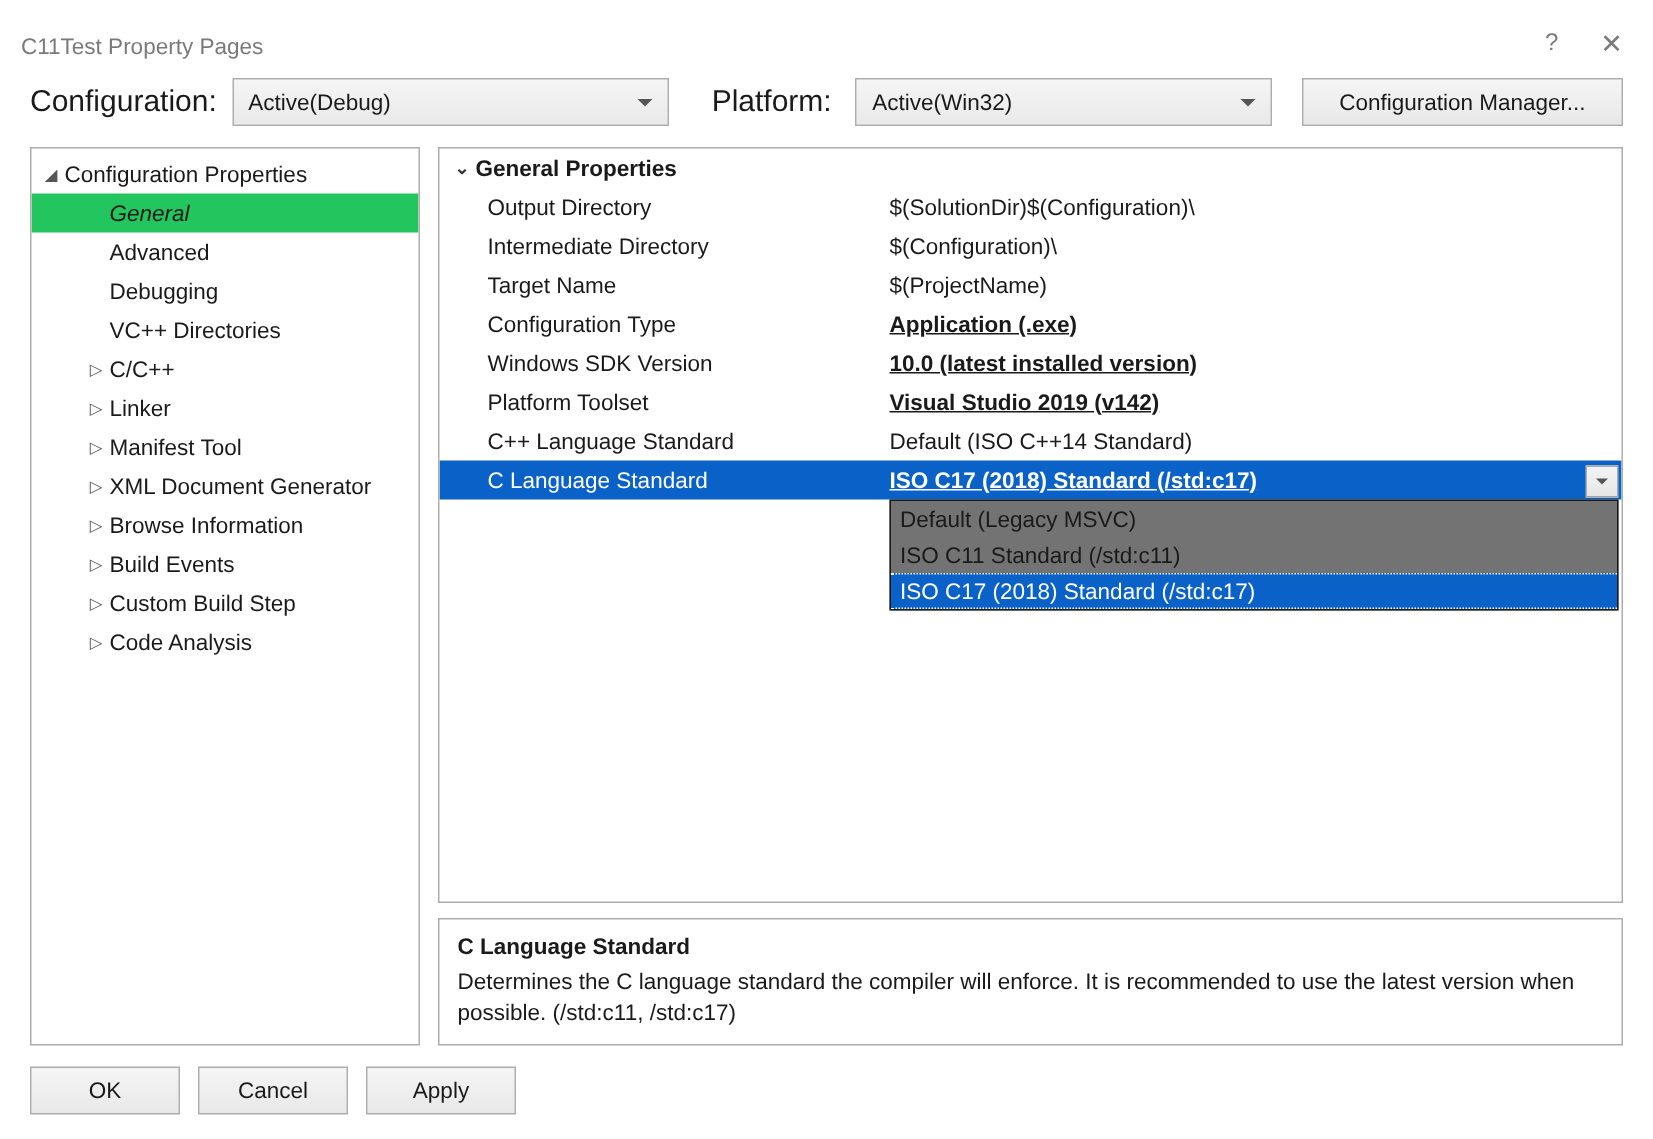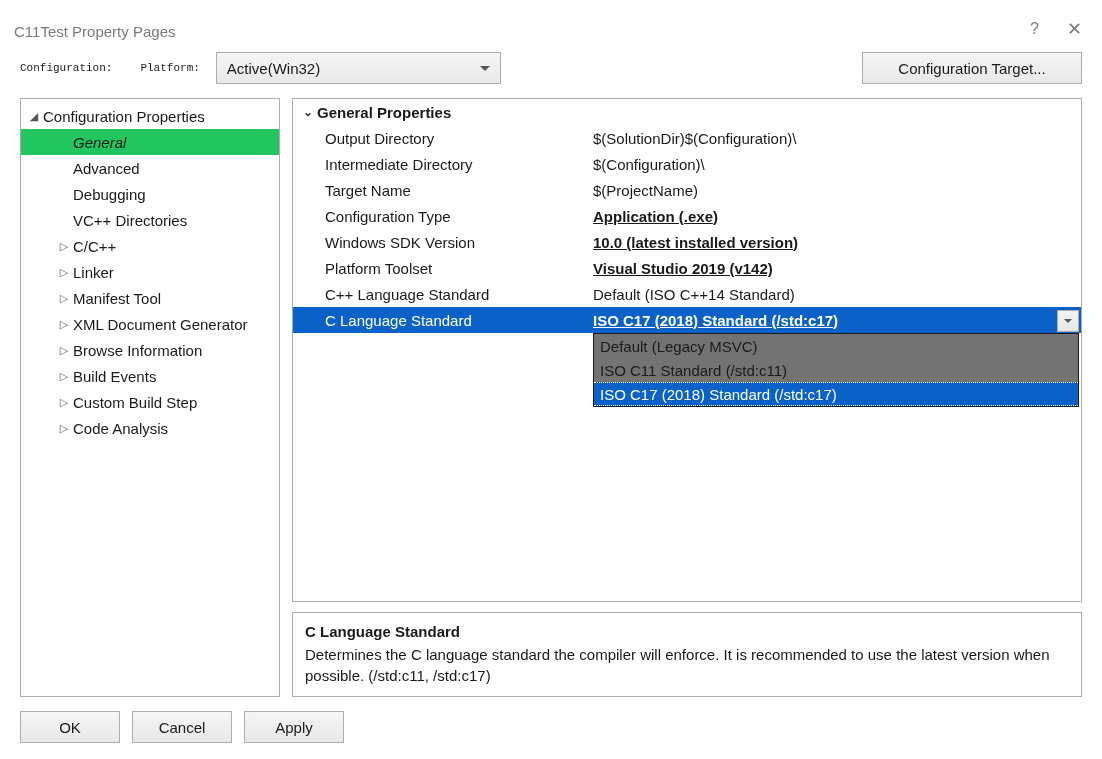--- a/index.html
+++ b/index.html
@@ -28,21 +28,21 @@
     .titlebar .actions { display: flex; align-items: center; gap: 28px; }
     .titlebar .actions .help { font-size: 16px; }
     .titlebar .actions .close { font-size: 18px; font-weight: 300; padding-right: 6px;}
     
     .configrow {
       display: flex;
       align-items: center;
       gap: 10px;
       padding: 12px 20px 8px 20px;
     }
-    .configrow label { font-size: 11px; font-family: Liberation Mono, monospace; }
+    .configrow label { font-size: 20px; }
     .select {
       position: relative;
       height: 32px;
       border: 1px solid #adadad;
       background: linear-gradient(#f5f5f5,#e9e9e9);
       display: flex;
       align-items: center;
       padding: 0 30px 0 10px;
       font-size: 15px;
       color: #1a1a1a;
@@ -185,26 +185,29 @@
 <div class="titlebar">
   <div class="title">C11Test Property Pages</div>
   <div class="actions">
     <span class="help">?</span>
     <span class="close">✕</span>
   </div>
 </div>
 
 <div class="configrow">
   <label>Configuration:</label>
+  <div id="sel-config" class="select">
+    <span>Active(Debug)</span>
+  </div>
   <label style="margin-left:18px">Platform:</label>
   <div id="sel-platform" class="select">
     <span>Active(Win32)</span>
   </div>
   <div style="flex:1"></div>
-  <div id="btn-cfgmgr" class="btn">Configuration Target...</div>
+  <div id="btn-cfgmgr" class="btn">Configuration Manager...</div>
 </div>
 
 <div class="content">
 
   <div class="tree">
     <div class="node root">
       <span class="glyph">◢</span>
       <span>Configuration Properties</span>
     </div>
     <div id="tree-children">

